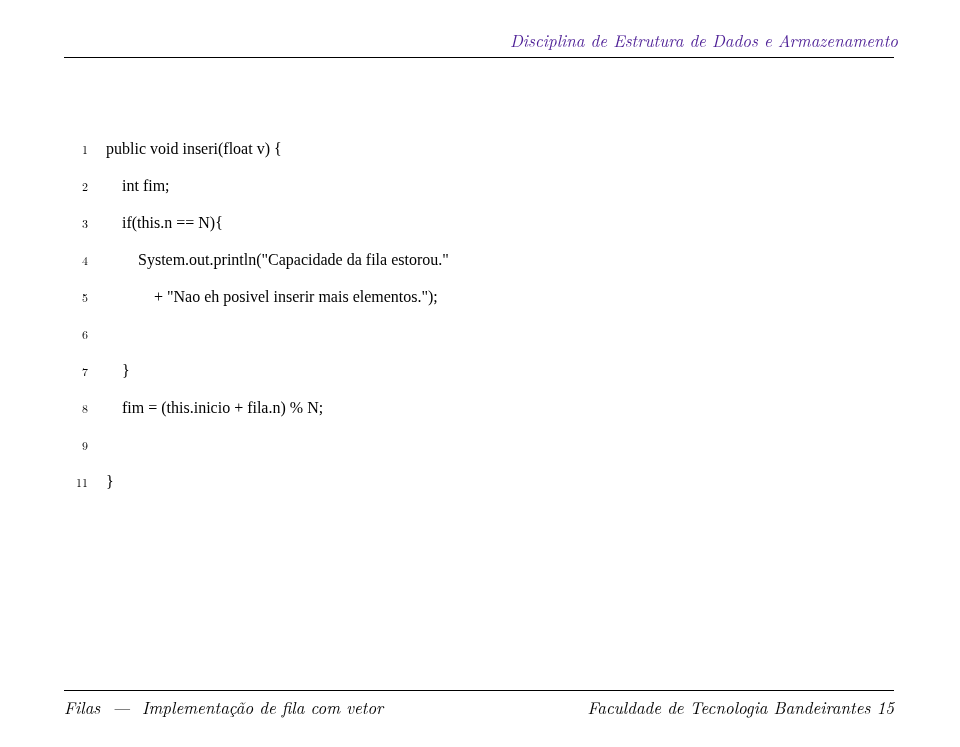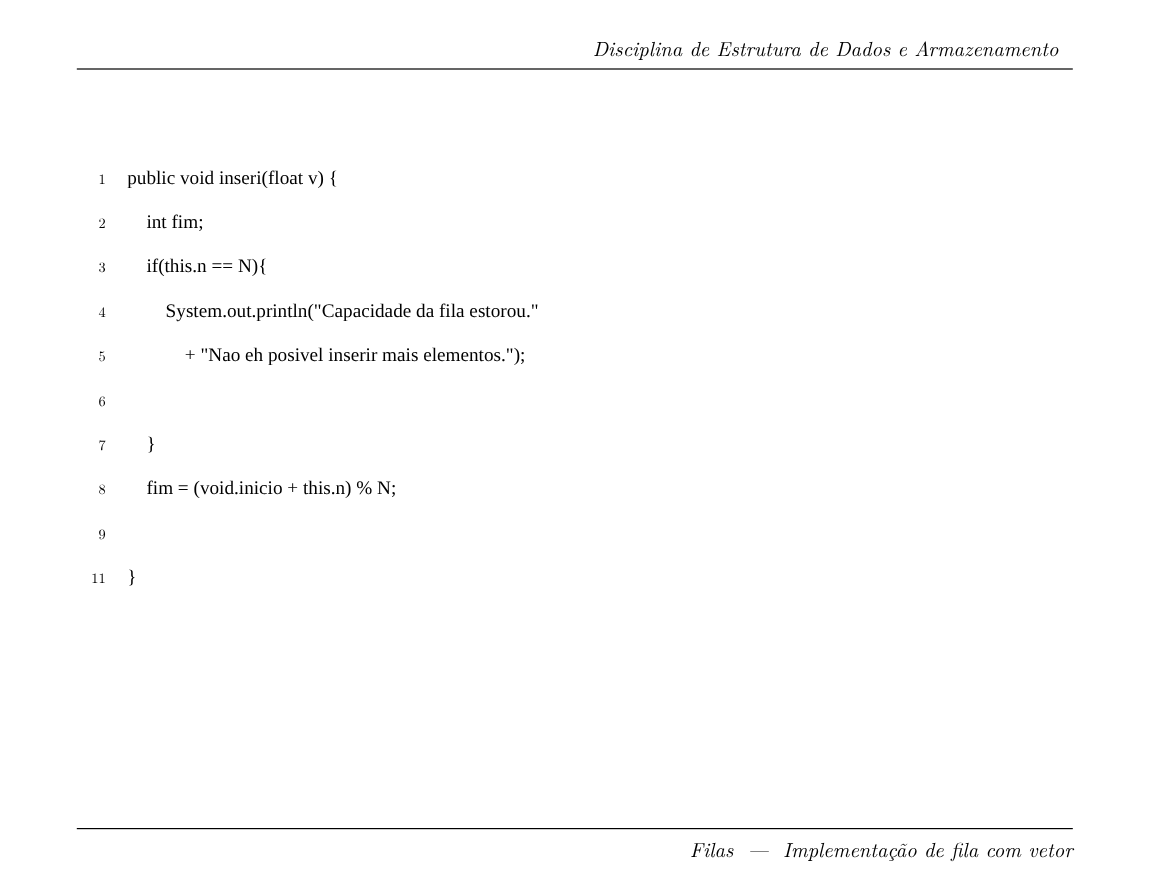--- a/index.html
+++ b/index.html
@@ -14,24 +14,24 @@
   }
   .page {
     width: 960px;
     height: 747px;
     position: relative;
     box-sizing: border-box;
   }
   .header {
     position: absolute;
     top: 28px;
-    right: 78px;
+    right: 62px;
     font-size: 17px;
     font-style: italic;
-    color: #000000;
+    color: #4c1d95;
     text-align: center;
   }
   .header-rule {
     position: absolute;
     top: 57px;
     left: 64px;
     right: 66px;
     border-top: 1px solid #000;
     height: 0;
   }
@@ -70,21 +70,21 @@
     height: 0;
   }
   .footer {
     position: absolute;
     bottom: 28px;
     left: 64px;
     right: 66px;
     font-size: 17px;
     font-style: italic;
     display: flex;
-    justify-content: flex-end;
+    justify-content: space-between;
     align-items: baseline;
   }
   .footer .sep {
     margin: 0 6px;
   }
 </style>
 </head>
 <body>
 
 <div class="page">
@@ -117,33 +117,37 @@
     </div>
     <div class="code-line">
       <span class="lineno">6</span>
     </div>
     <div class="code-line">
       <span class="lineno">7</span>
       <span class="codecell">    }</span>
     </div>
     <div class="code-line">
       <span class="lineno">8</span>
-      <span class="codecell">    fim = (void.inicio + this.n) % N;</span>
+      <span class="codecell">    fim = (this.inicio + fila.n) % N;</span>
     </div>
     <div class="code-line">
       <span class="lineno">9</span>
     </div>
     <div class="code-line">
       <span class="lineno">11</span>
       <span class="codecell">}</span>
     </div>
   </div>
 
   <div class="footer-rule"></div>
   <div class="footer">
     <span>
       <span>Filas</span>
       <span class="sep">—</span>
       <span>Implementação de fila com vetor</span>
     </span>
+    <span>
+      <span>Faculdade de Tecnologia Bandeirantes</span>
+      <span>15</span>
+    </span>
   </div>
 
 </div>
 
 </body></html>

